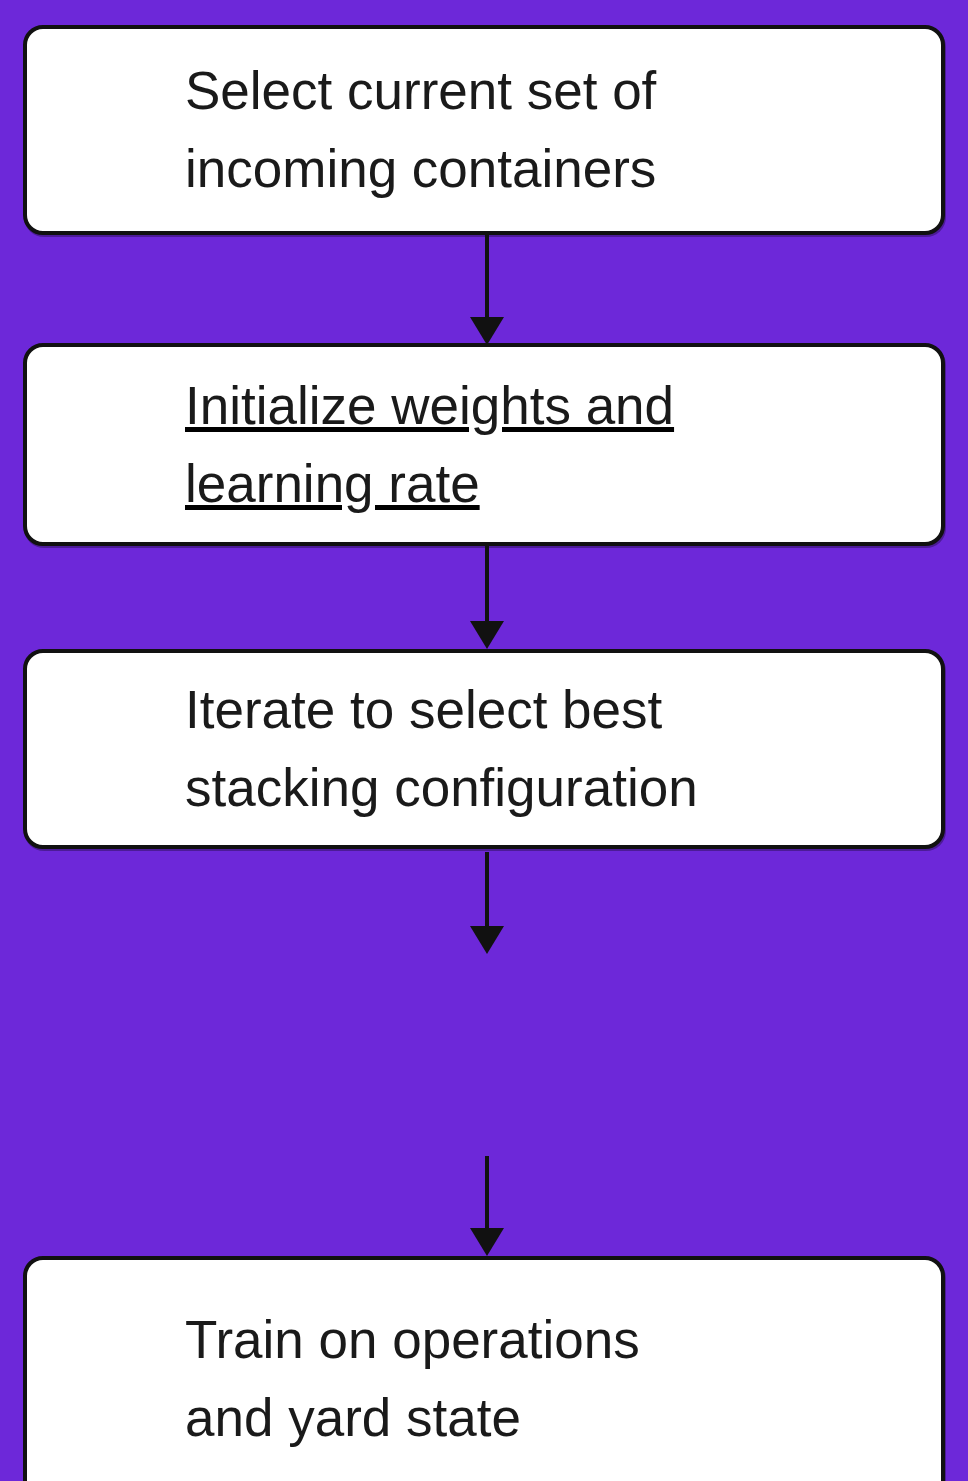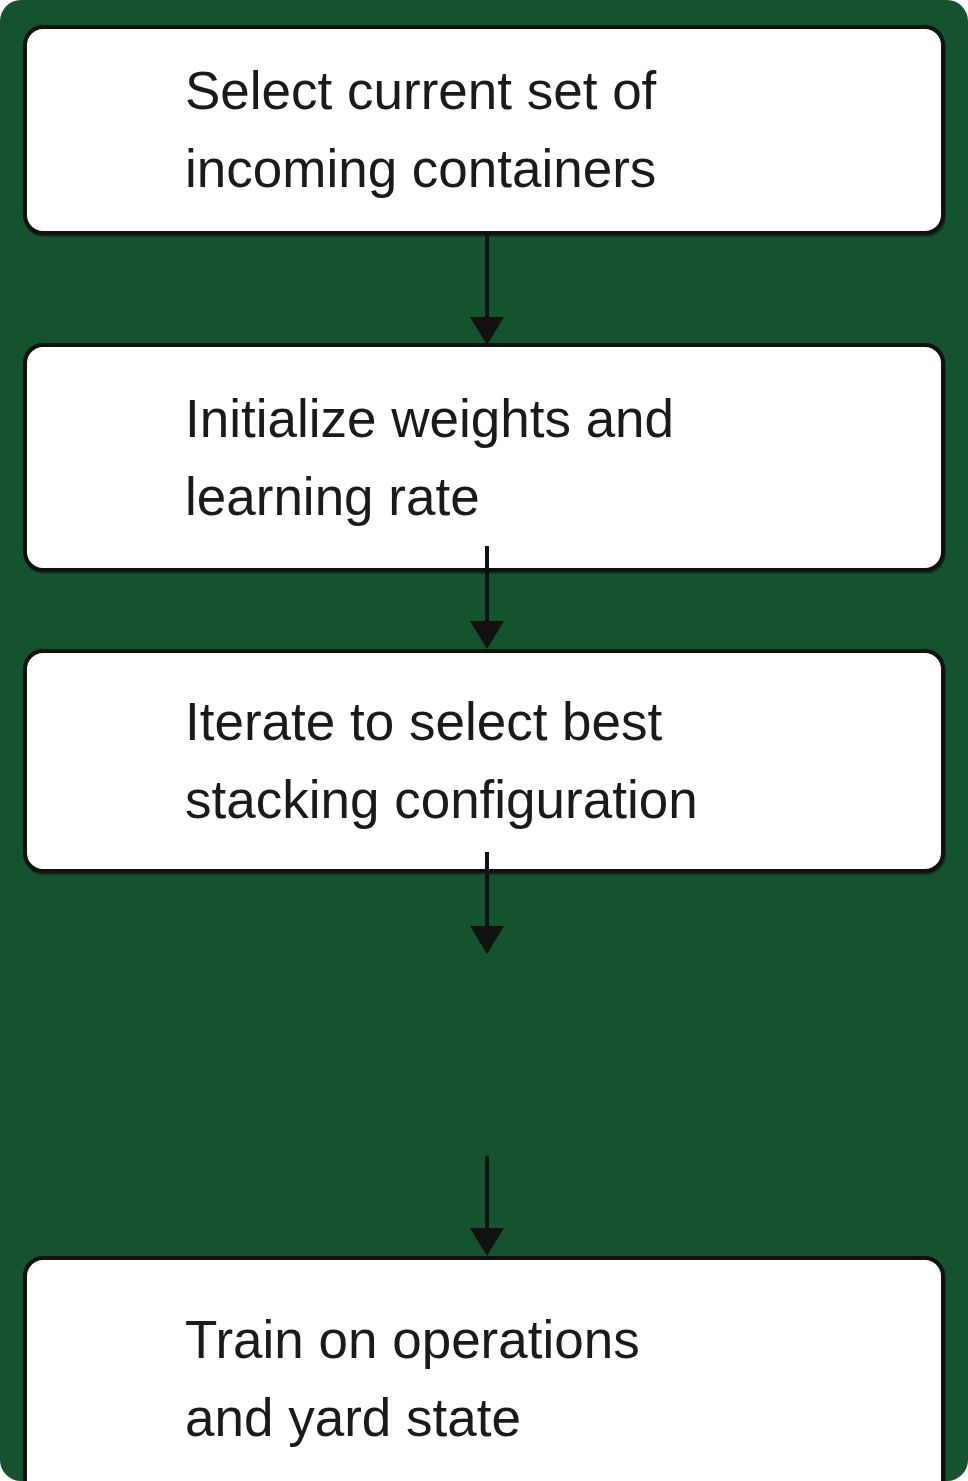--- a/index.html
+++ b/index.html
@@ -4,24 +4,23 @@
 <style>
   html, body {
     margin: 0;
     padding: 0;
     background: #ffffff;
   }
   .canvas {
     position: relative;
     width: 968px;
     height: 1481px;
-    background: #14532d;
+    background: #6d28d9;
     font-family: "Liberation Sans", "DejaVu Sans", sans-serif;
     overflow: hidden;
-    border-radius: 21px;
   }
   .node {
     position: absolute;
     left: 23px;
     width: 922px;
     box-sizing: border-box;
     background: #ffffff;
     border: 4px solid #111111;
     border-radius: 20px;
     box-shadow: 1px 2px 0 rgba(0,0,0,0.30);
@@ -67,31 +66,31 @@
   <div class="node" style="top:25px; height:210px;">
     <span class="node-label">Select current set of
 incoming containers</span>
   </div>
 
   <div class="arrow" style="top:235px; height:110px;">
     <div class="arrow-line"></div>
     <div class="arrow-head"></div>
   </div>
 
-  <div class="node" style="top:343px; height:229px;">
+  <div class="node" style="top:343px; height:203px;text-decoration:underline;">
     <span class="node-label">Initialize weights and
 learning rate</span>
   </div>
 
   <div class="arrow" style="top:546px; height:103px;">
     <div class="arrow-line"></div>
     <div class="arrow-head"></div>
   </div>
 
-  <div class="node" style="top:649px; height:224px;">
+  <div class="node" style="top:649px; height:200px;">
     <span class="node-label">Iterate to select best
 stacking configuration</span>
   </div>
 
   <div class="arrow" style="top:852px; height:102px;">
     <div class="arrow-line"></div>
     <div class="arrow-head"></div>
   </div>
 
 

